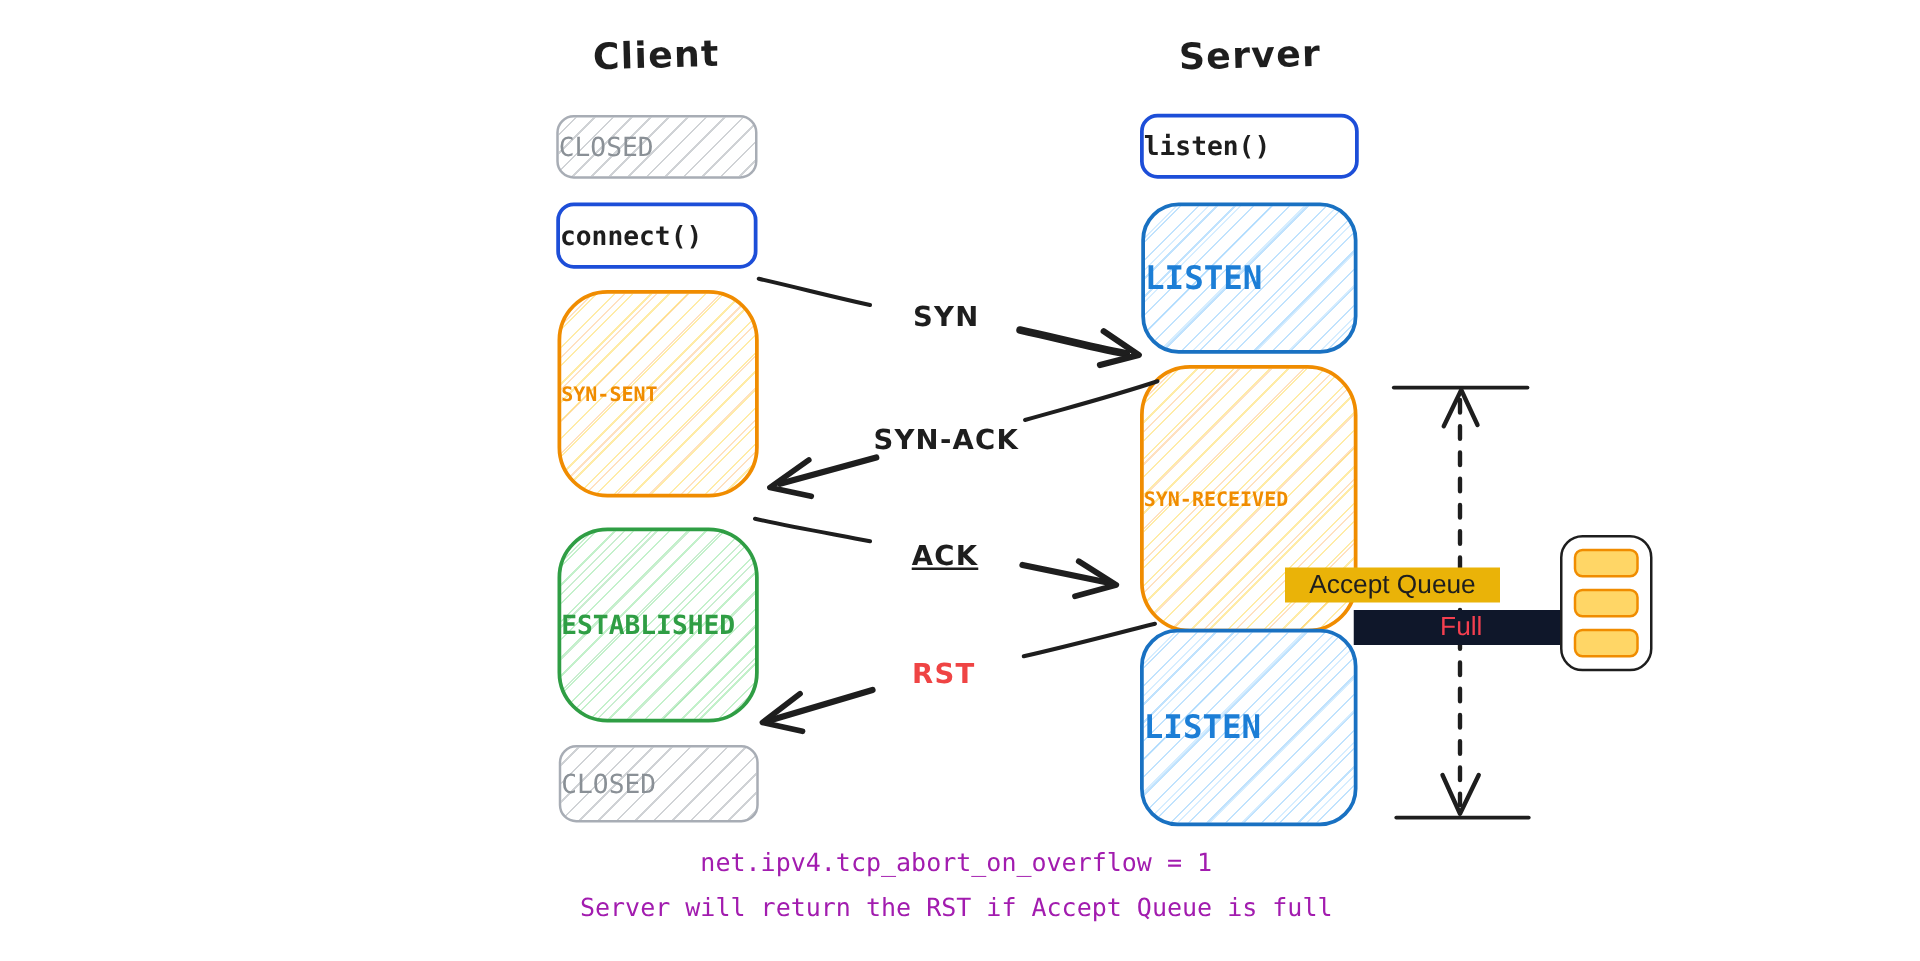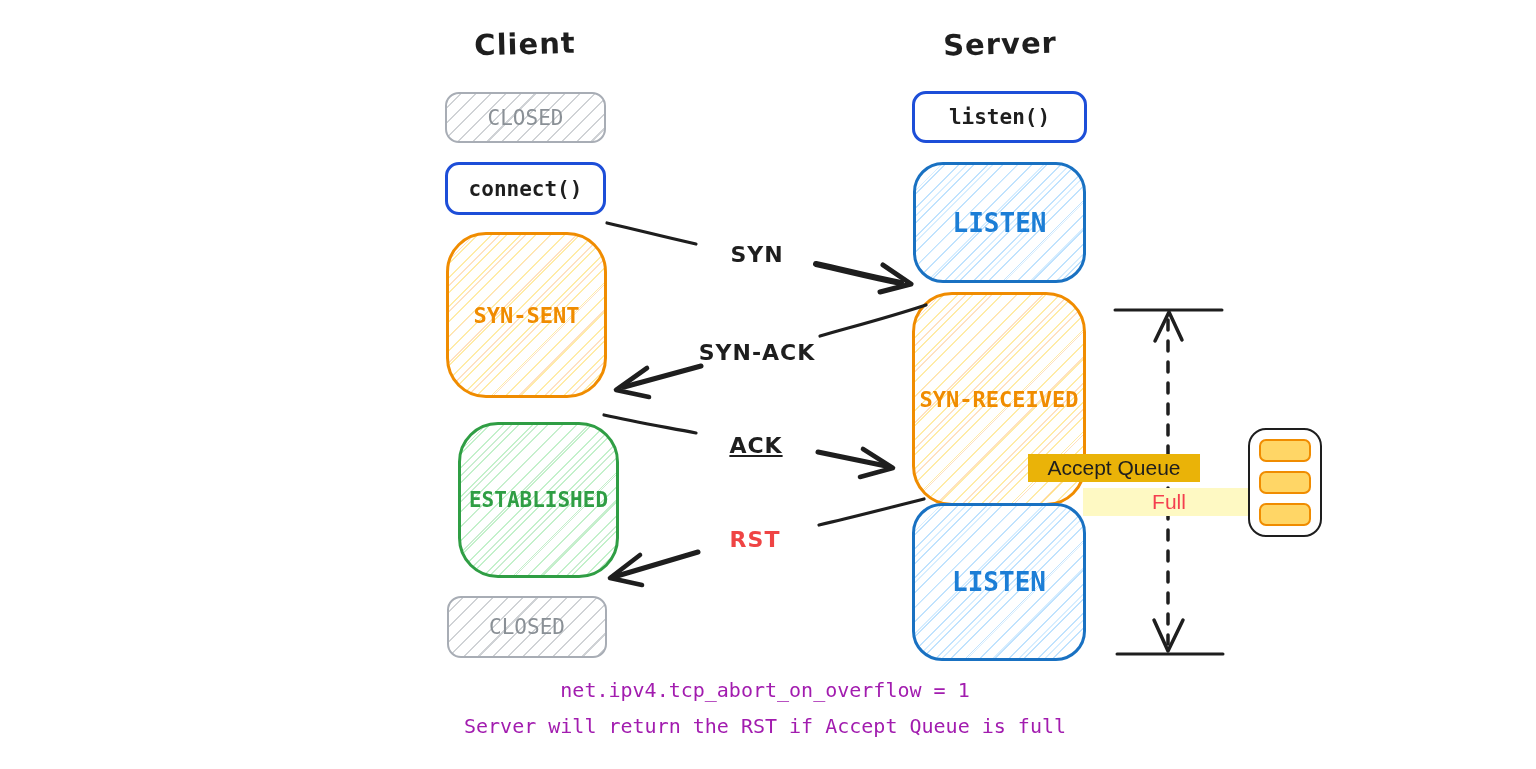--- a/index.html
+++ b/index.html
@@ -8,54 +8,54 @@
     font-family:"Liberation Sans",sans-serif;color:#1e1e1e;
   }
   
   .col-title{
     position:absolute;width:180px;text-align:center;
     font-family:"DejaVu Sans",sans-serif;font-weight:700;font-size:29px;
     color:#1e1e1e;transform:rotate(-1.5deg);letter-spacing:1px;
   }
   
   .state{
-    position:absolute;display:flex;align-items:center;justify-content:center;
+    position:absolute;display:flex;align-items:center;
     font-family:"DejaVu Sans Mono","Liberation Mono",monospace;
     box-sizing:border-box;background-color:#ffffff;
   }
   .hatch-gray{
     border:2.5px solid #a8adb5;border-radius:14px;color:#8a9096;font-size:21px;
     background-image:repeating-linear-gradient(135deg,transparent 0 9px,rgba(150,156,163,.45) 9px 10.5px);
   }
   .plain-black{
     border:3px solid #1d4ed8;border-radius:14px;color:#1e1e1e;font-size:21px;font-weight:700;
   }
   .hatch-orange{
-    border:3.5px solid #f08c00;border-radius:40px;color:#f08c00;font-size:22px;font-weight:700;
+    border:3.5px solid #f08c00;border-radius:40px;color:#f08c00;font-size:16px;font-weight:700;
     background-image:
       repeating-linear-gradient(135deg,transparent 0 9px,rgba(255,212,59,.45) 9px 10.3px),
       repeating-linear-gradient(135deg,transparent 0 17px,rgba(255,169,77,.35) 17px 18.2px);
   }
   .hatch-green{
     border:3.5px solid #2f9e44;border-radius:40px;color:#2f9e44;font-size:21px;font-weight:700;
     background-image:
       repeating-linear-gradient(135deg,transparent 0 9px,rgba(105,219,124,.40) 9px 10.3px),
       repeating-linear-gradient(135deg,transparent 0 17px,rgba(64,192,87,.28) 17px 18.2px);
   }
   .hatch-blue{
     border:3.5px solid #1971c2;border-radius:30px;color:#1c7ed6;font-size:26px;font-weight:700;
     background-image:
       repeating-linear-gradient(135deg,transparent 0 9px,rgba(116,192,252,.45) 9px 10.3px),
       repeating-linear-gradient(135deg,transparent 0 17px,rgba(165,216,255,.45) 17px 18.2px);
   }
   
   .c-closed-top   {left:445px;top:92px; width:161px;height:51px;}
   .c-connect      {left:445px;top:162px;width:161px;height:53px;}
   .c-syn-sent     {left:446px;top:232px;width:161px;height:166px;}
-  .c-established  {left:446px;top:422px;width:161px;height:156px;margin-left:12px;}
+  .c-established  {left:446px;top:422px;width:161px;height:156px;}
   .c-closed-bottom{left:447px;top:596px;width:160px;height:62px;}
   .s-listen-call  {left:912px;top:91px; width:175px;height:52px;}
   .s-listen-1     {left:913px;top:162px;width:173px;height:121px;}
   .s-syn-received {left:912px;top:292px;width:174px;height:214px;}
   .s-listen-2     {left:912px;top:503px;width:174px;height:158px;}
   
   .arrows{position:absolute;left:0;top:0;width:1536px;height:769px;}
   
   .msg-label{
     position:absolute;width:160px;text-align:center;
@@ -66,21 +66,21 @@
   .msg-synack {left:677px;top:340px;}
   .msg-ack    {left:676px;top:433px;text-decoration:underline;}
   .msg-rst    {left:675px;top:527px;color:#ef4444;}
   
   .aq-label{
     position:absolute;left:1028px;top:454px;width:172px;text-align:center;
     font-size:21px;color:#1e1e1e;background:#eab308;padding:2px 0;
   }
   .aq-status{
     position:absolute;left:1083px;top:488px;width:172px;text-align:center;
-    font-size:21px;color:#f43f4f;background:#fef9c3;padding:2px 0;
+    font-size:21px;color:#f43f4f;background:#0f172a;padding:2px 0;
   }
   
   .queue-icon{
     position:absolute;left:1248px;top:428px;width:74px;height:109px;
     box-sizing:border-box;border:2.5px solid #1e1e1e;border-radius:18px;background:#ffffff;
     display:flex;flex-direction:column;justify-content:center;align-items:center;gap:9px;
   }
   .queue-slot{
     width:52px;height:23px;box-sizing:border-box;
     border:2.5px solid #f08c00;border-radius:7px;background:#ffd666;

